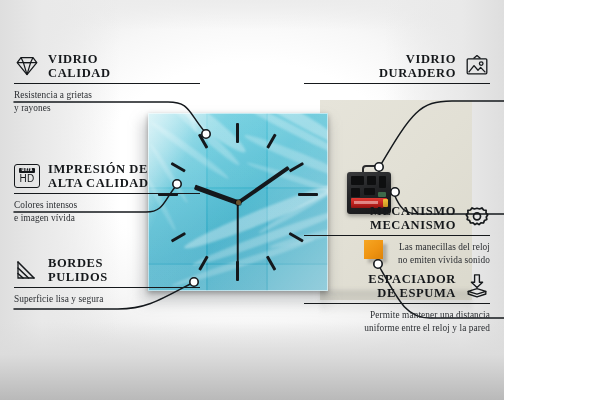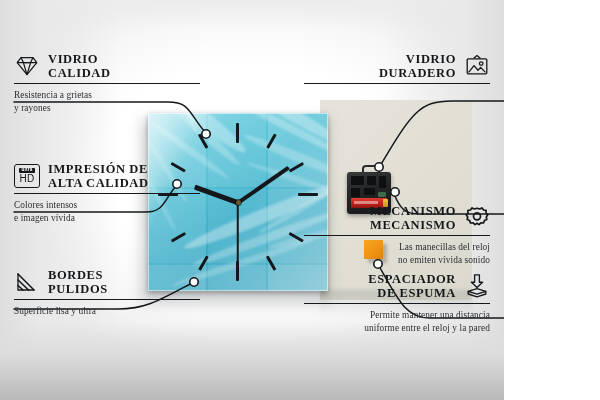--- a/index.html
+++ b/index.html
@@ -249,37 +249,37 @@
       <div class="titles">
         <div class="ttl">IMPRESIÓN DE</div>
         <div class="ttl">ALTA CALIDAD</div>
       </div>
     </div>
     <div class="rule"></div>
     <div class="desc">Colores intensos
 e imagen vívida</div>
   </div>
 
-  <div class="feat left" style="top:268px;">
+  <div class="feat left" style="top:256px;">
     <div class="head">
       <svg class="ico" viewBox="0 0 26 26">
         <g stroke="#15181b" stroke-width="1.6" stroke-linecap="round">
           <path d="M4 5 L20 21"></path>
           <path d="M4 11 L14.5 21"></path>
           <path d="M4 16.5 L9 21"></path>
           <path d="M4 5 L4 21 L20 21" stroke-width="1.3" fill="none"></path>
         </g>
       </svg>
       <div class="titles">
         <div class="ttl">BORDES</div>
         <div class="ttl">PULIDOS</div>
       </div>
     </div>
     <div class="rule"></div>
-    <div class="desc">Superficie lisa y ultra</div>
+    <div class="desc">Superficie lisa y segura</div>
   </div>
 
   <div class="feat right" style="top:52px;">
     <div class="head">
       <svg class="ico" viewBox="0 0 26 26">
         <g fill="none" stroke="#15181b" stroke-width="1.3" stroke-linejoin="round">
           <path d="M9.5 5.5 L13 2.6 L16.5 5.5"></path>
           <rect x="3.2" y="5.8" width="19.6" height="15" rx="1"></rect>
           <circle cx="17.2" cy="10.6" r="1.8"></circle>
           <path d="M4.6 19.4 L10 12.6 L14 17.2 L16.6 14.4 L21.4 19.4"></path>

